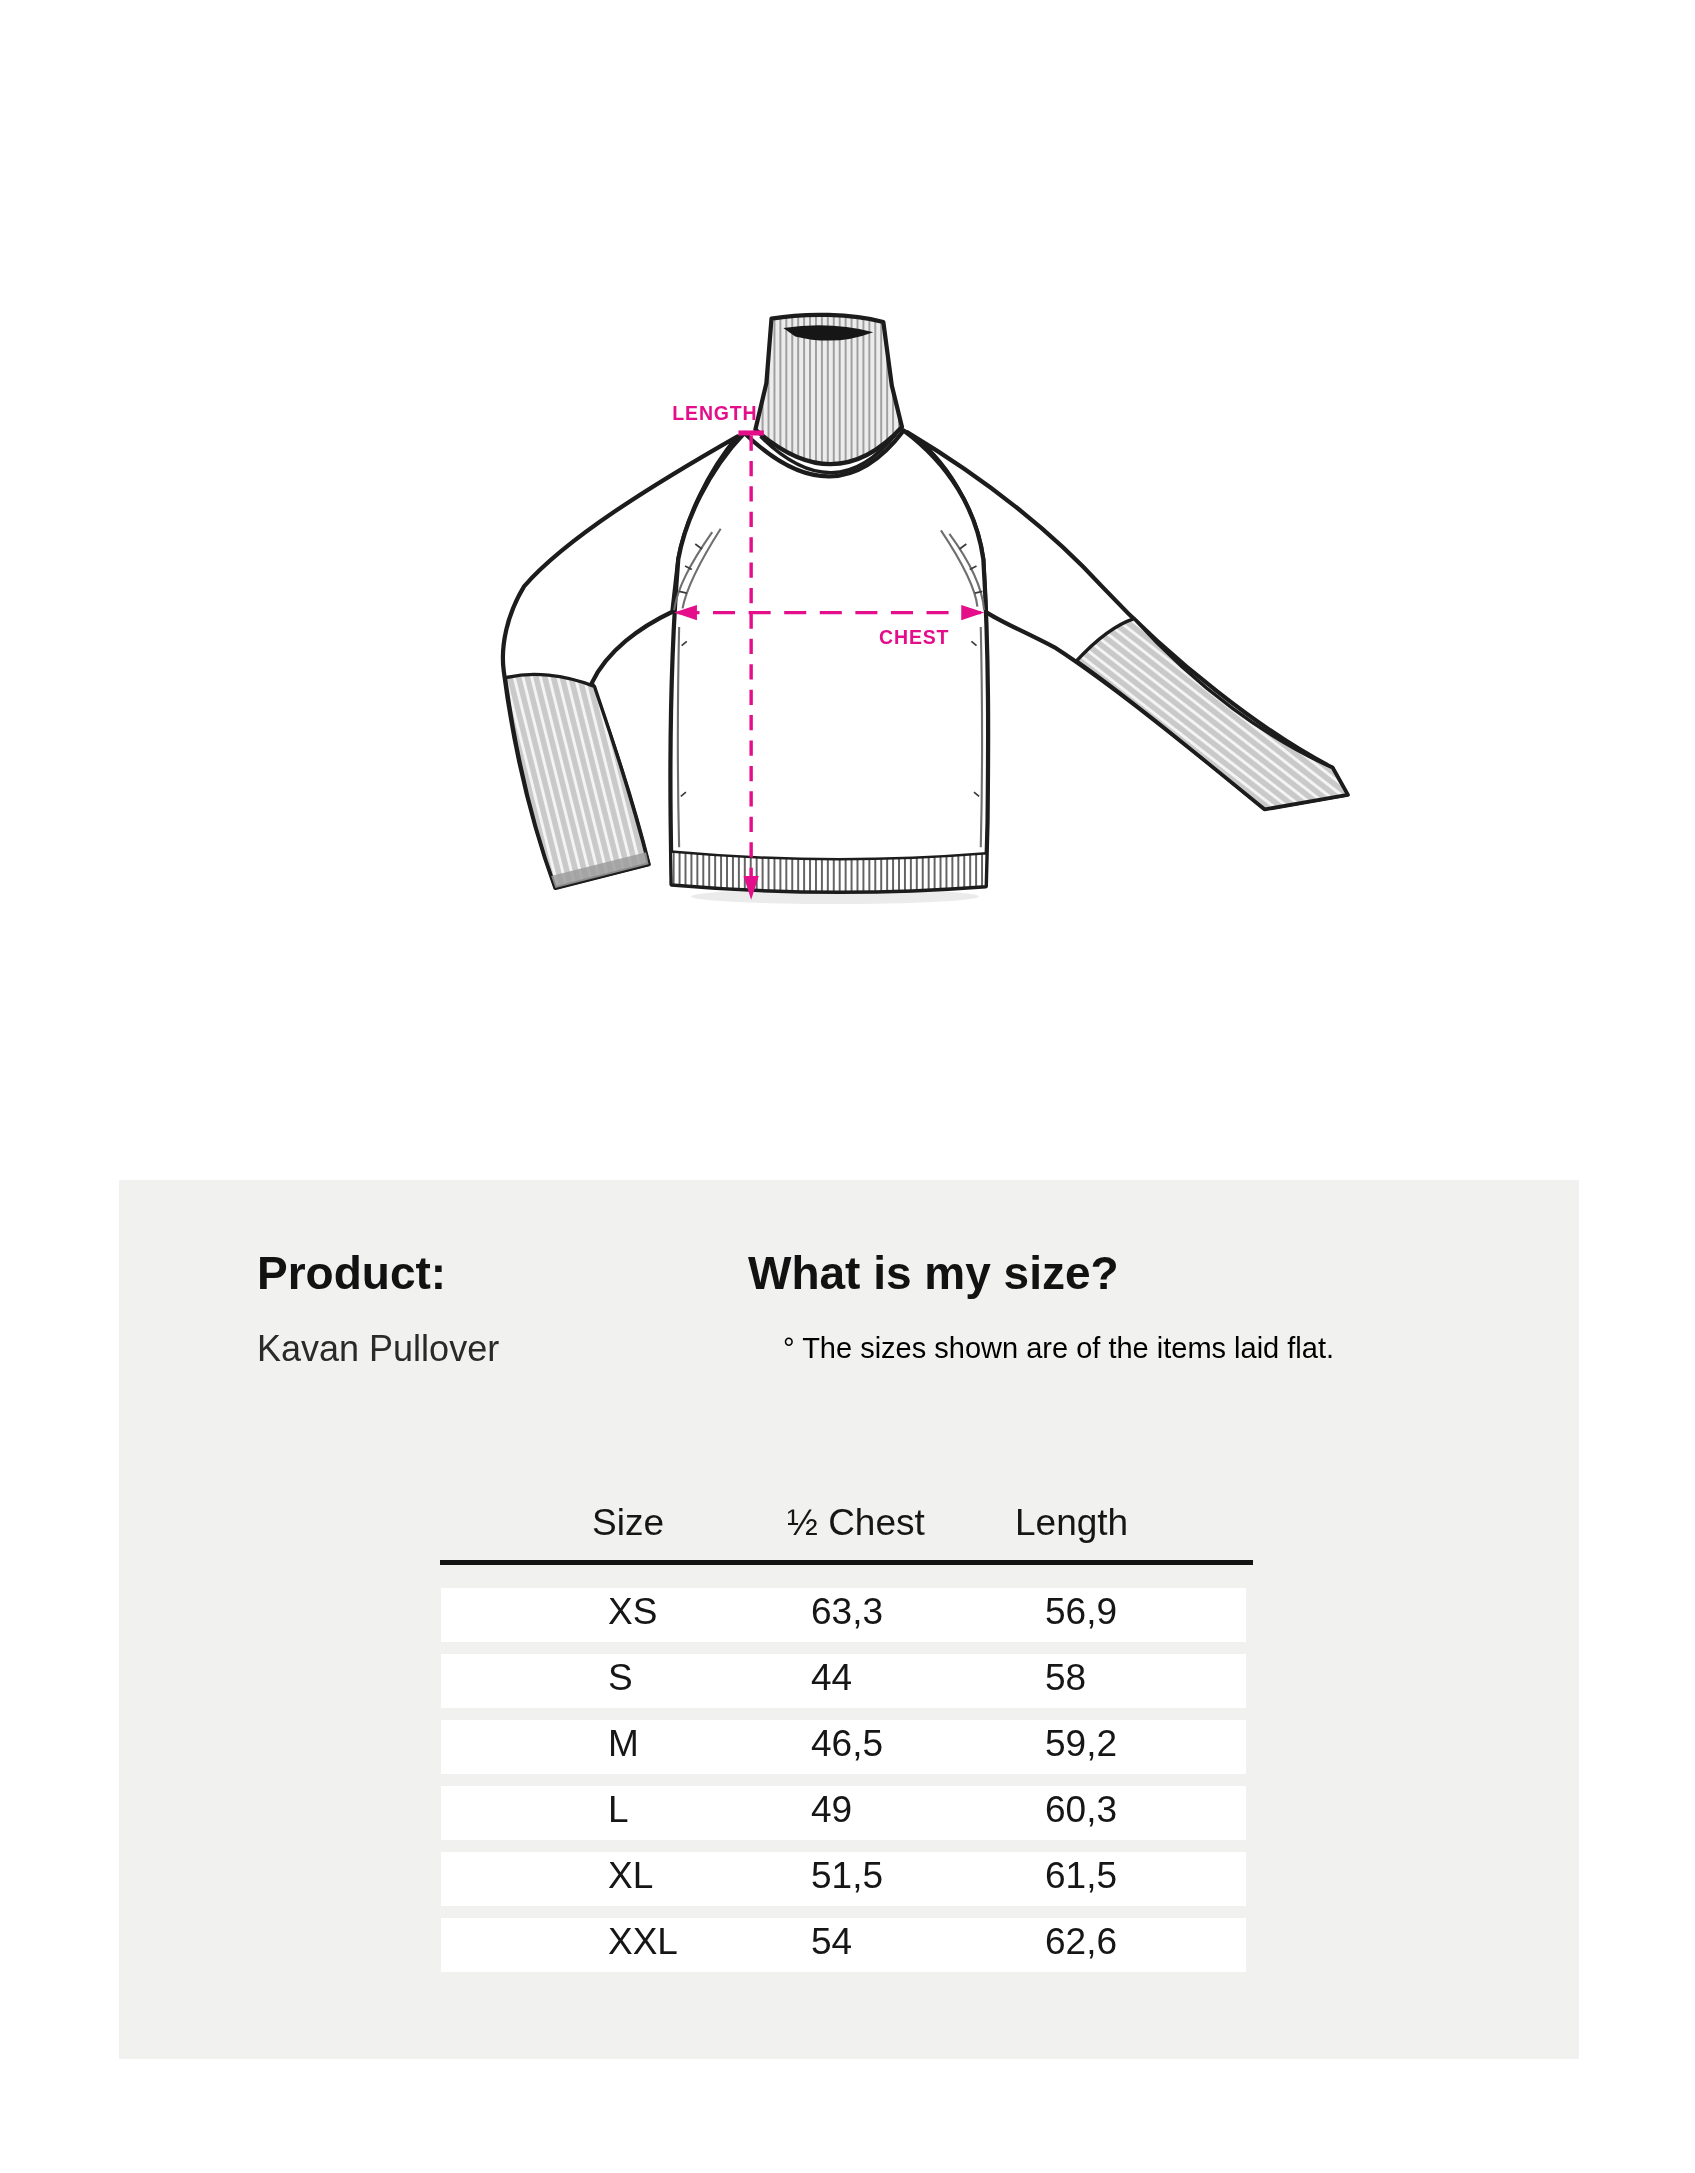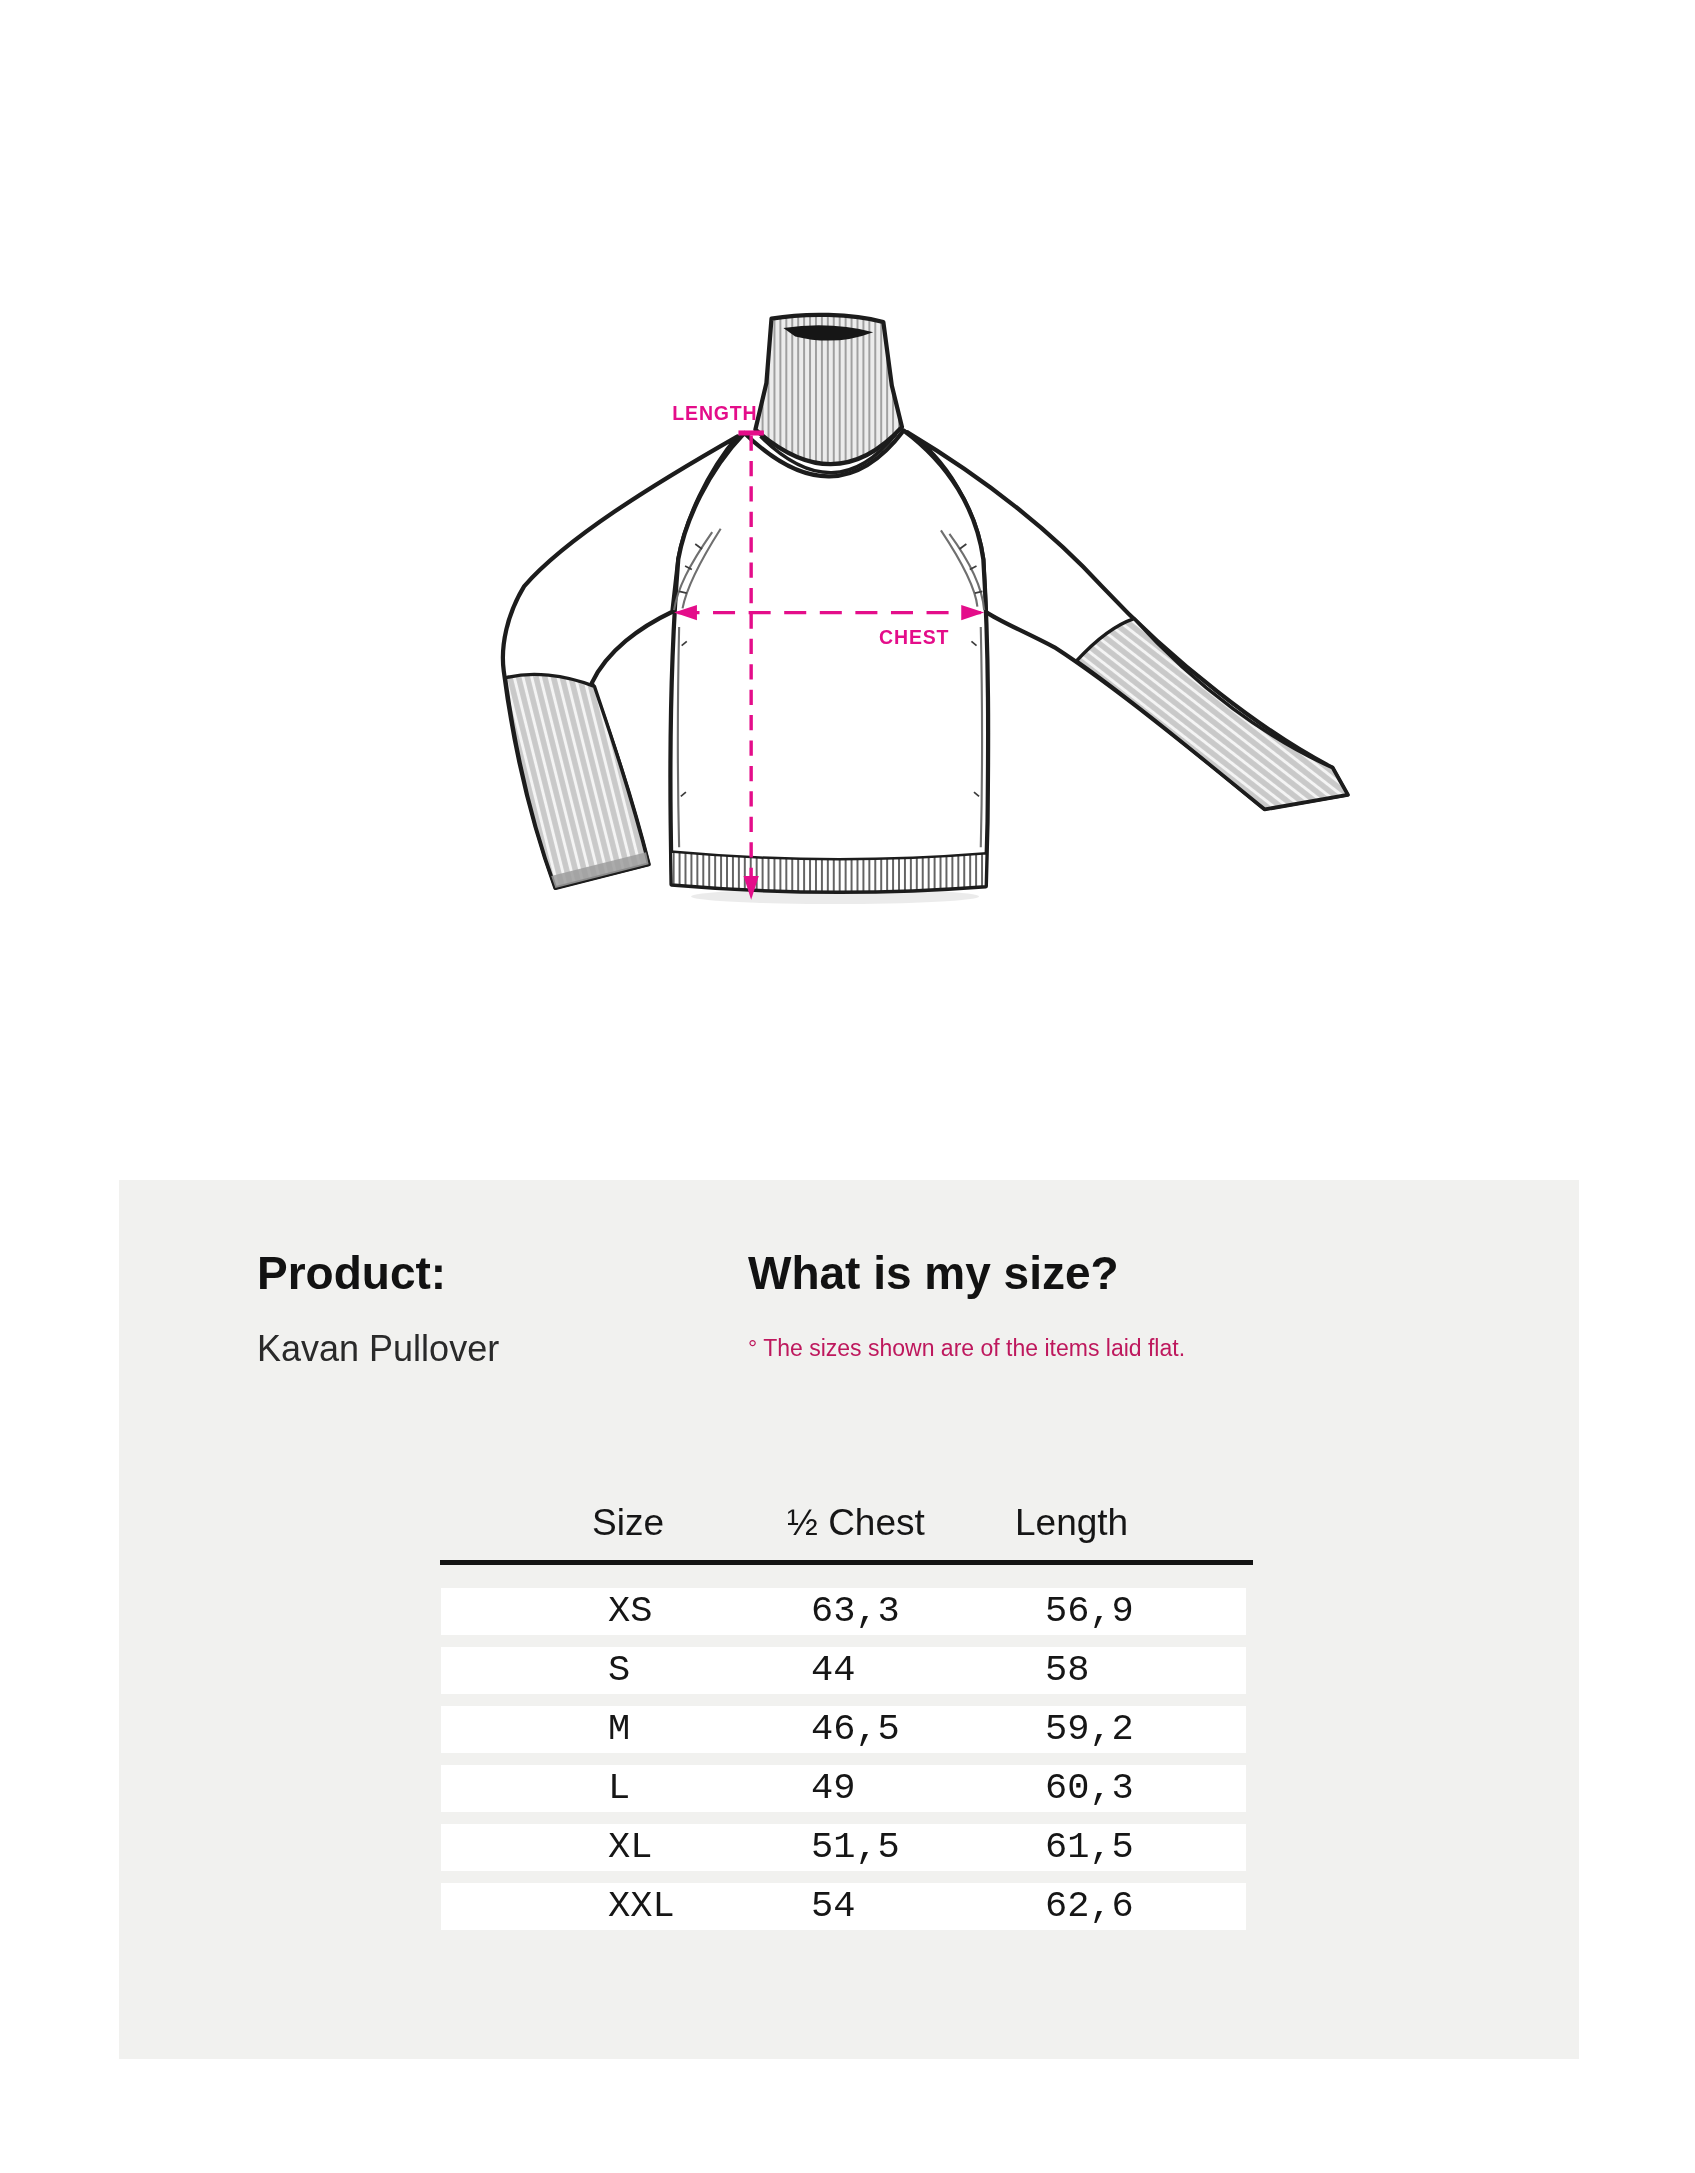--- a/index.html
+++ b/index.html
@@ -19,32 +19,32 @@
   .abs{position:absolute;}
   .heading{
     font-size:46px;font-weight:700;line-height:54px;color:#121212;
     letter-spacing:0px;white-space:nowrap;
   }
   .product-heading{left:257px;top:1246px;}
   .size-heading{left:748px;top:1246px;}
   .product-name{
     left:257px;top:1331px;font-size:36px;line-height:36px;color:#2a2a2a;white-space:nowrap;
   }
-  .notes{left:748px;top:1330px;font-size:23px;line-height:37px;color:#be185d;}
+  .notes{left:783px;top:1330px;font-size:29px;line-height:37px;color:#000000;}
   .notes div{white-space:nowrap;}
   .thead span{
     position:absolute;top:1504px;font-size:37px;line-height:37px;color:#161616;white-space:nowrap;
   }
   .th-size{left:592px;}
   .th-chest{left:787px;}
   .th-length{left:1015px;}
   .rule{left:440px;top:1560px;width:813px;height:5.1px;background:#141414;}
   .rows{left:441px;top:1588px;width:805px;}
   .trow{
-    position:relative;height:47px;margin-bottom:12px;background:#ffffff;font-family:Liberation Mono, monospace;
+    position:relative;height:54px;margin-bottom:12px;background:#ffffff;
   }
   .trow .c{
     position:absolute;top:0;line-height:47px;font-size:37px;color:#161616;white-space:nowrap;
   }
   .c1{left:167px;}
   .c2{left:370px;}
   .c3{left:604px;}
 </style>
 </head>
 <body>

